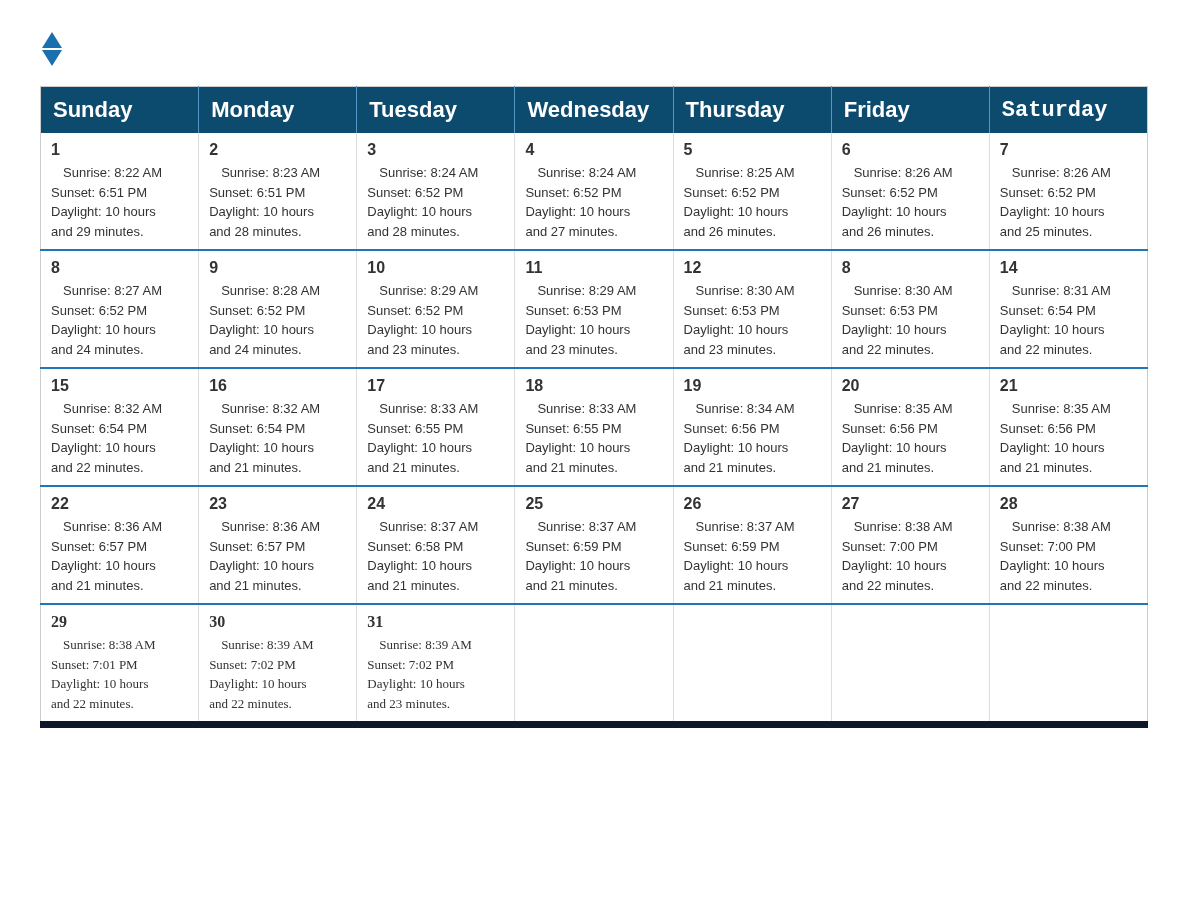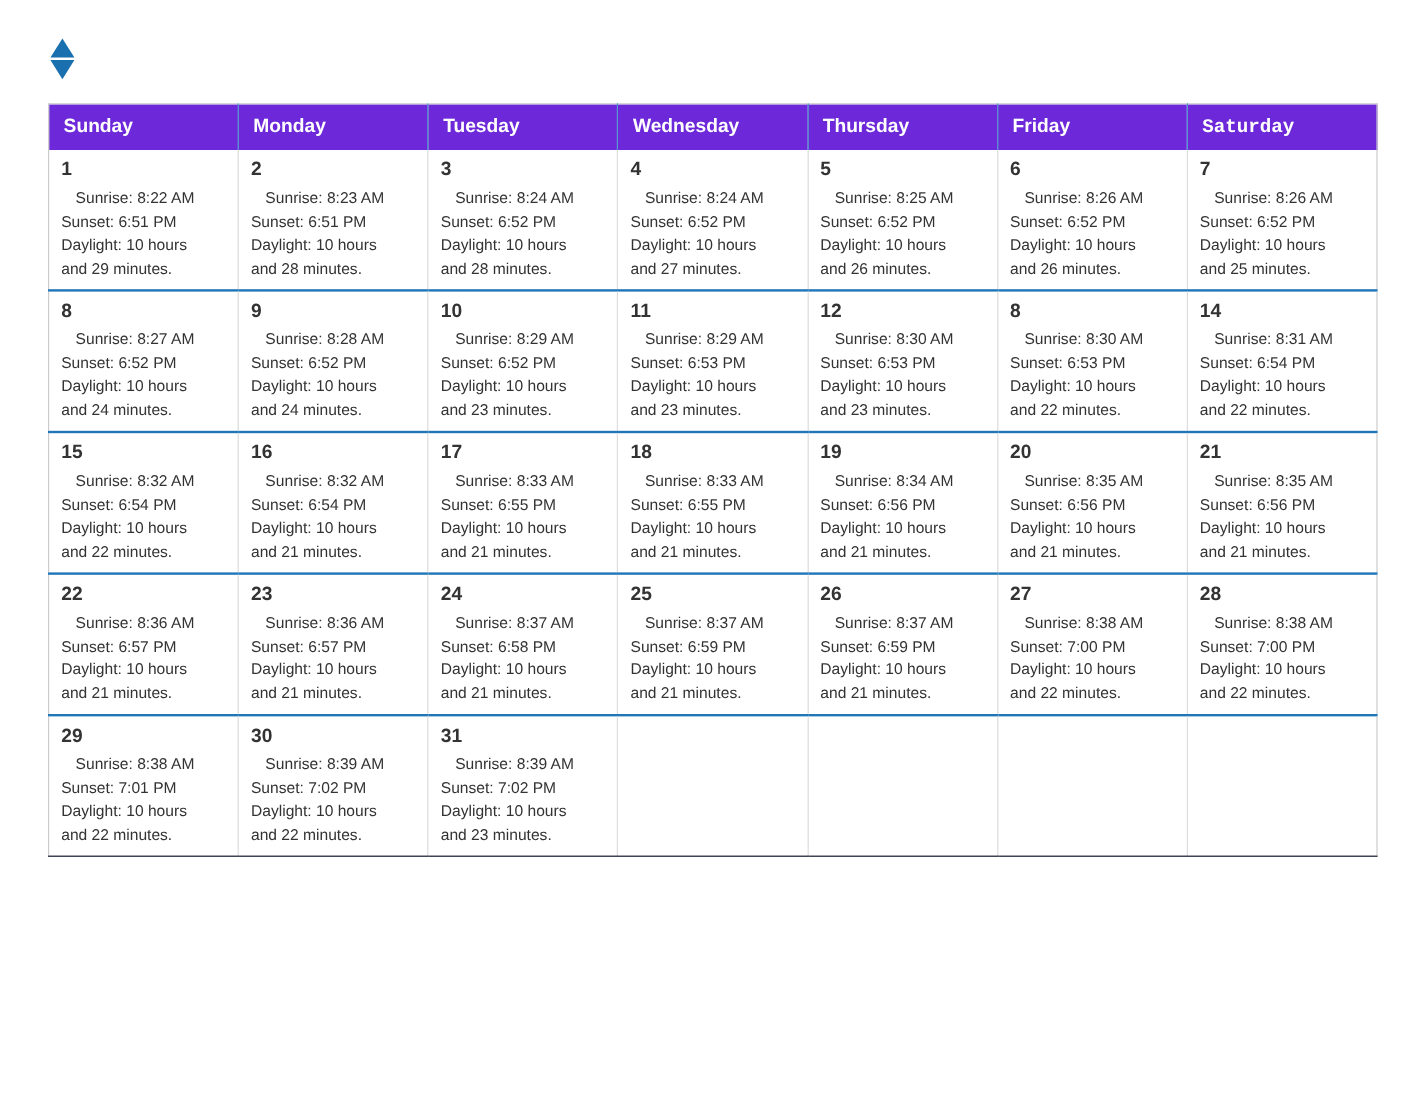--- a/index.html
+++ b/index.html
@@ -43,23 +43,23 @@
       font-size: 22px;
       color: #444;
       margin-top: 4px;
     }
     .calendar-table {
       width: 100%;
       border-collapse: collapse;
       border: 1px solid #ccc;
     }
     .calendar-table thead tr th {
-      background-color: #6d28d9;
+      background-color: #0c4a6e;
       color: #fff;
-      font-size: 16px;
+      font-size: 22px;
       font-weight: bold;
       padding: 10px 12px;
       text-align: left;
       border-right: 1px solid #5599cc;
     }
     .calendar-table thead tr th:last-child {
       border-right: none;
       font-family: Liberation Mono, monospace;
     }
     .calendar-table tbody tr td {
@@ -69,21 +69,22 @@
       color: #333;
       border-right: 1px solid #ddd;
       border-bottom: 2px solid #2176b8;
       width: 14.28%;
       min-height: 100px;
     }
     .calendar-table tbody tr td:last-child {
       border-right: none;
     }
     .calendar-table tbody tr:last-child td {
-      border-bottom: 1px solid #0f172a;
+      border-bottom: 7px solid #0f172a;
+      font-family: Liberation Serif, serif;
     }
     .day-number {
       font-size: 16px;
       font-weight: bold;
       display: block;
       margin-bottom: 4px;
     }
     .day-info {
       font-size: 13px;
       line-height: 1.5;

